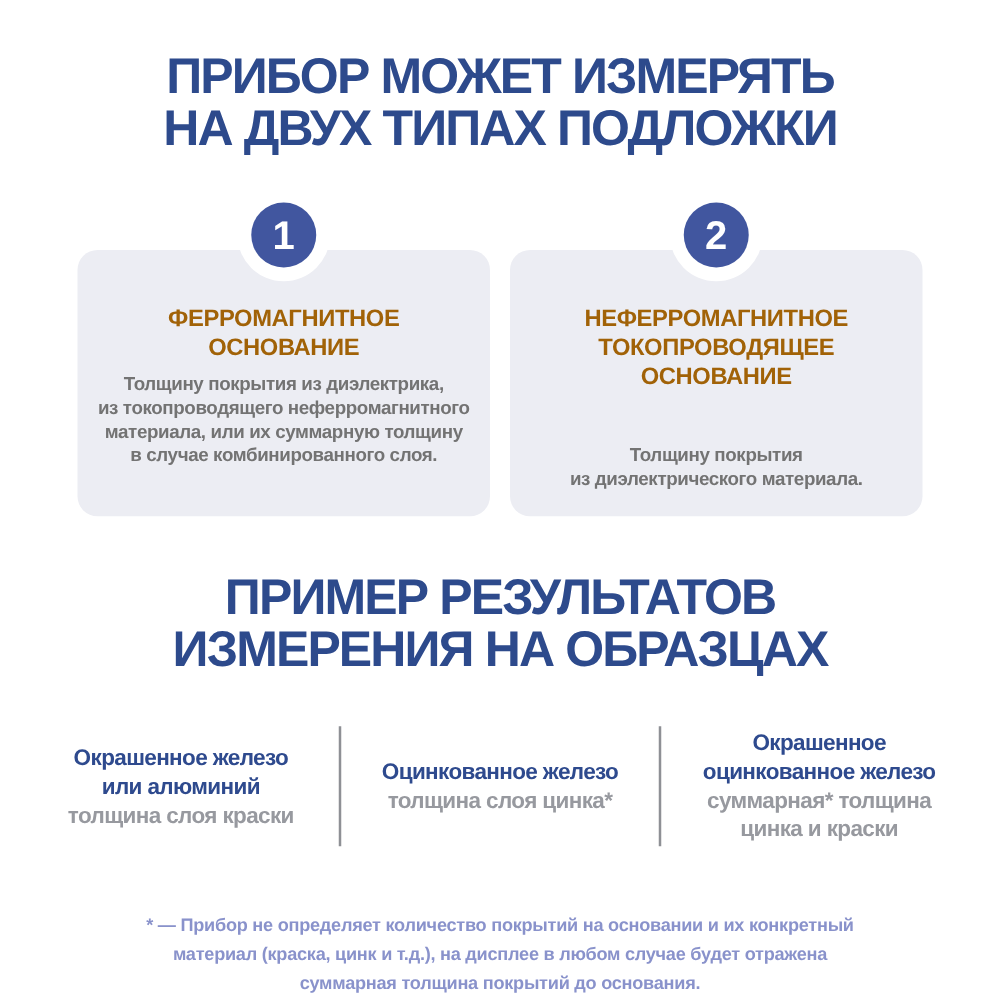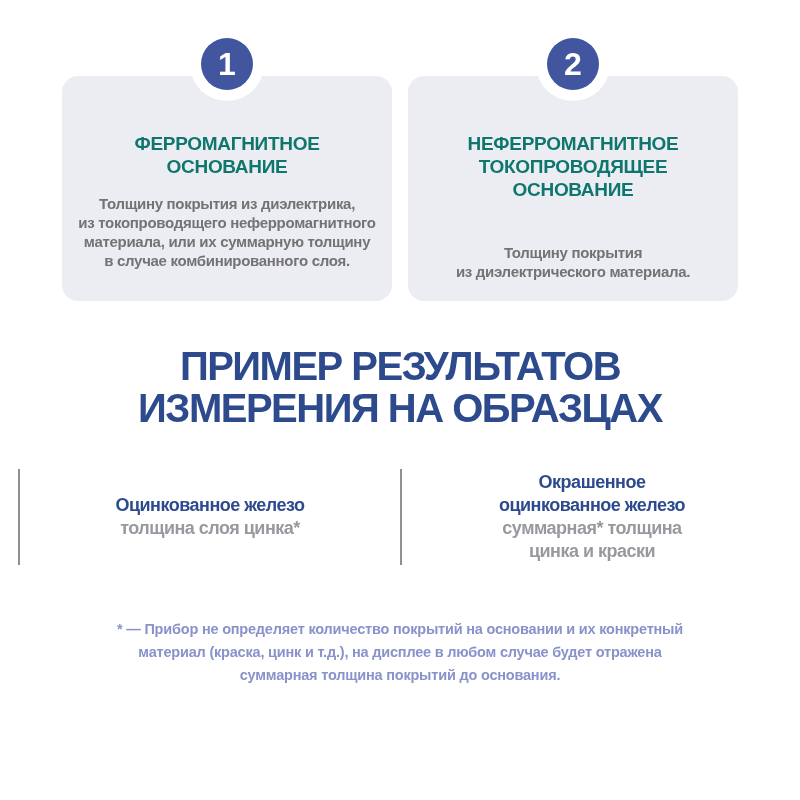--- a/index.html
+++ b/index.html
@@ -54,26 +54,26 @@
     background: #41569f;
     color: #ffffff;
     font-size: 32px;
     font-weight: 700;
     display: flex;
     align-items: center;
     justify-content: center;
     box-shadow: 0 0 0 11px #ffffff;
   }
   .card-heading {
-    color: #0f766e;
+    color: #a16207;
     font-size: 19px;
     line-height: 23px;
     font-weight: 700;
     letter-spacing: -0.3px;
-    margin: 16px auto;
+    margin: 4px auto;
   }
   .card-body {
     color: #737373;
     font-size: 15px;
     line-height: 19px;
     font-weight: 700;
     letter-spacing: -0.3px;
     margin: 8px auto 0;
   }
   .card-2 .card-body { margin-top: 42px; }
@@ -120,20 +120,22 @@
     line-height: 23px;
     font-weight: 700;
     letter-spacing: -0.2px;
   }
 </style>
 </head>
 <body>
 
 <div class="page">
 
+  <h1 class="big-title preline">ПРИБОР МОЖЕТ ИЗМЕРЯТЬ
+НА ДВУХ ТИПАХ ПОДЛОЖКИ</h1>
 
   <div class="cards">
 
     <div class="card card-1">
       <div class="card-number">1</div>
       <div class="card-heading preline">ФЕРРОМАГНИТНОЕ
 ОСНОВАНИЕ</div>
       <div class="card-body preline">Толщину покрытия из диэлектрика,
 из токопроводящего неферромагнитного
 материала, или их суммарную толщину
@@ -149,20 +151,25 @@
 из диэлектрического материала.</div>
     </div>
 
   </div>
 
   <h2 class="big-title second preline">ПРИМЕР РЕЗУЛЬТАТОВ
 ИЗМЕРЕНИЯ НА ОБРАЗЦАХ</h2>
 
   <div class="samples">
 
+    <div class="sample">
+      <div class="sample-name preline">Окрашенное железо
+или алюминий</div>
+      <div class="sample-result preline">толщина слоя краски</div>
+    </div>
 
     <div class="sample-divider"></div>
 
     <div class="sample">
       <div class="sample-name preline">Оцинкованное железо</div>
       <div class="sample-result preline">толщина слоя цинка*</div>
     </div>
 
     <div class="sample-divider"></div>
 

